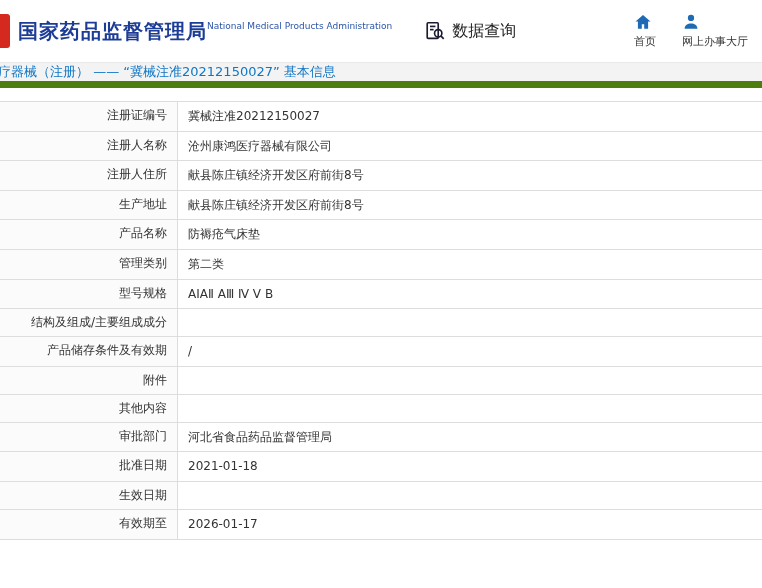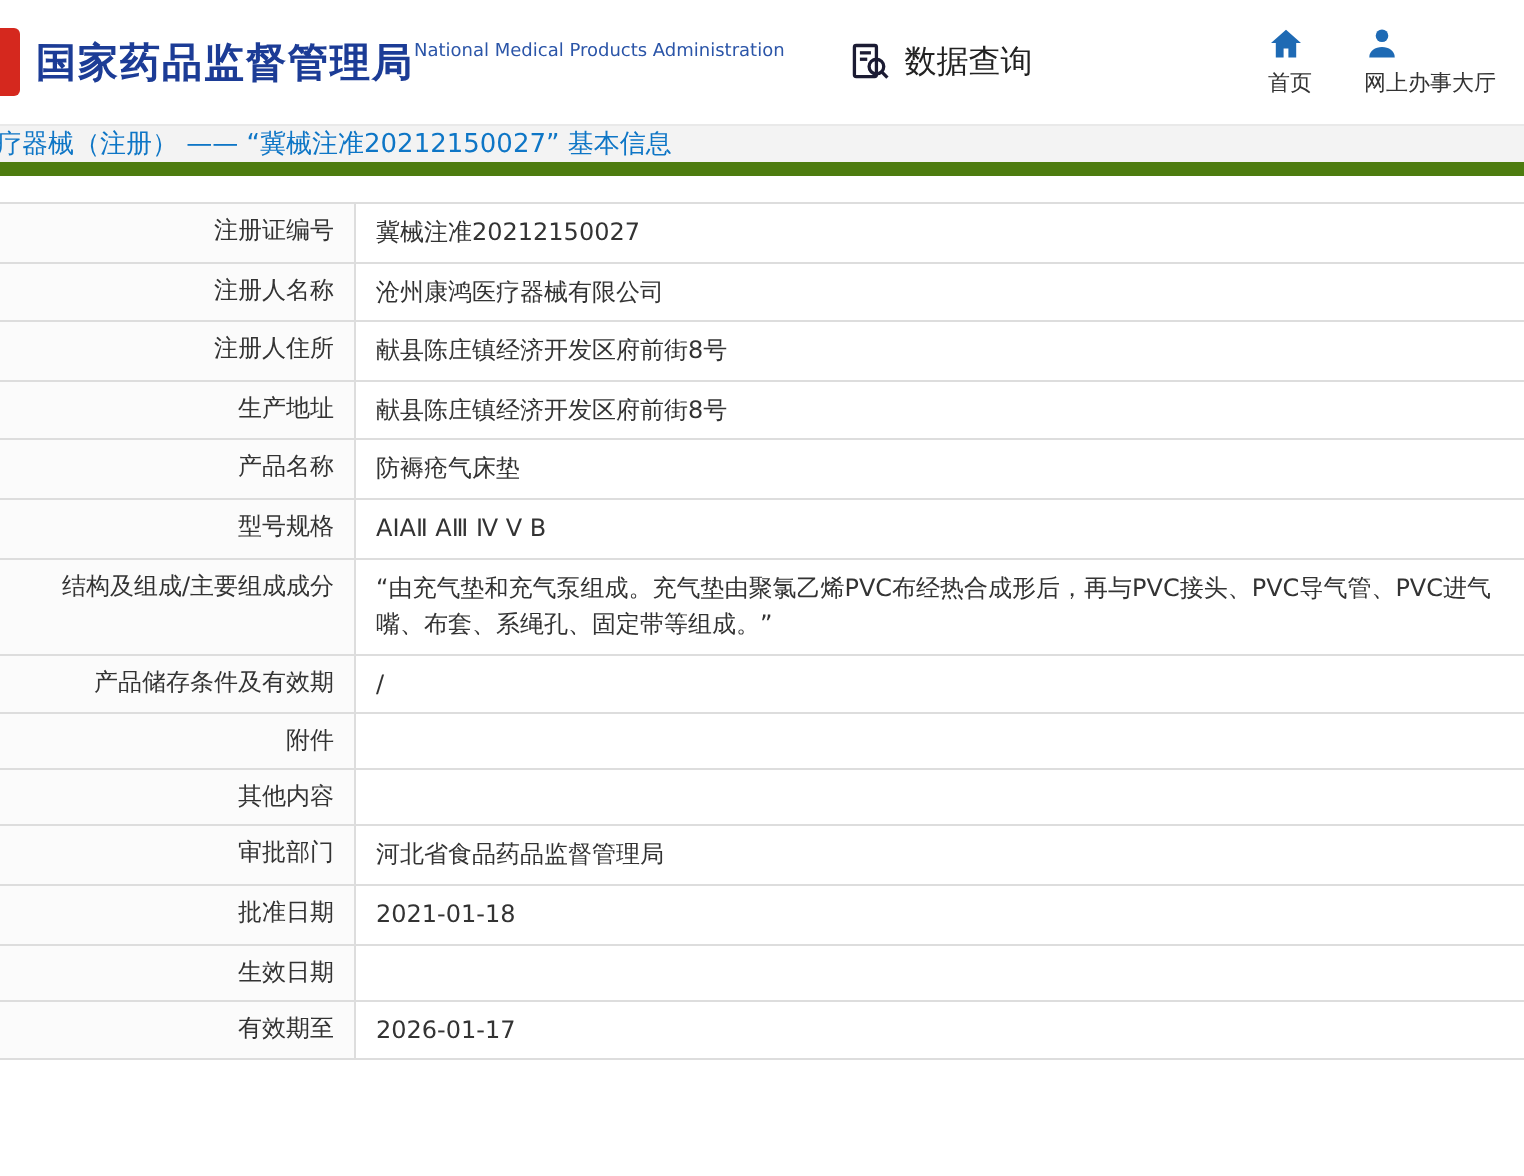--- a/index.html
+++ b/index.html
@@ -90,26 +90,29 @@
     </div>
   <div class="row">
       <div class="cell-label">生产地址</div>
       <div class="cell-value">献县陈庄镇经济开发区府前街8号</div>
     </div>
   <div class="row">
       <div class="cell-label">产品名称</div>
       <div class="cell-value">防褥疮气床垫</div>
     </div>
   <div class="row">
+      <div class="cell-label">管理类别</div>
+      <div class="cell-value">第二类</div>
+    </div>
+  <div class="row">
       <div class="cell-label">型号规格</div>
       <div class="cell-value">AⅠAⅡ AⅢ Ⅳ Ⅴ B</div>
     </div>
   <div class="row">
       <div class="cell-label">结构及组成/主要组成成分</div>
-      <div class="cell-value">“由充气垫和充气泵组成。充气垫由聚氯乙烯PVC布经热合成形后，再与PVC接头、PVC导气管、PVC进气嘴、布套、系绳孔、固定带等组成。”</div>
     </div>
   <div class="row">
       <div class="cell-label">产品储存条件及有效期</div>
       <div class="cell-value">/</div>
     </div>
   <div class="row">
       <div class="cell-label">附件</div>
       <div class="cell-value"></div>
     </div>
   <div class="row">

